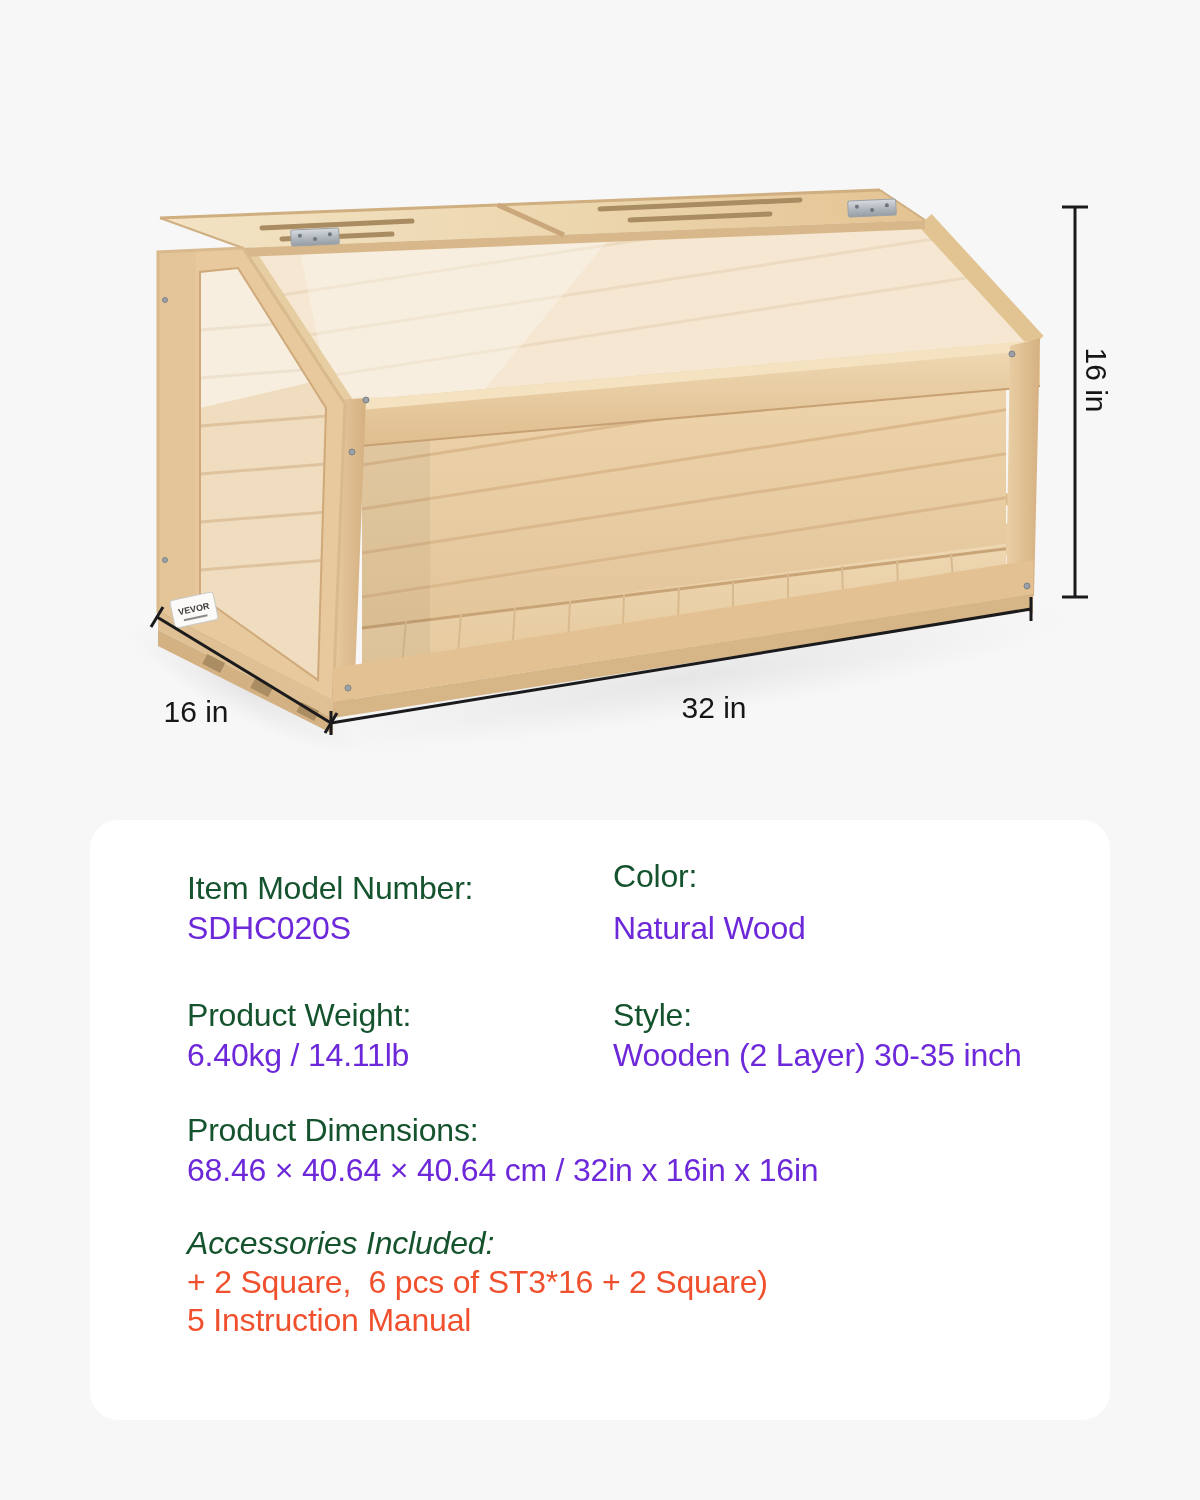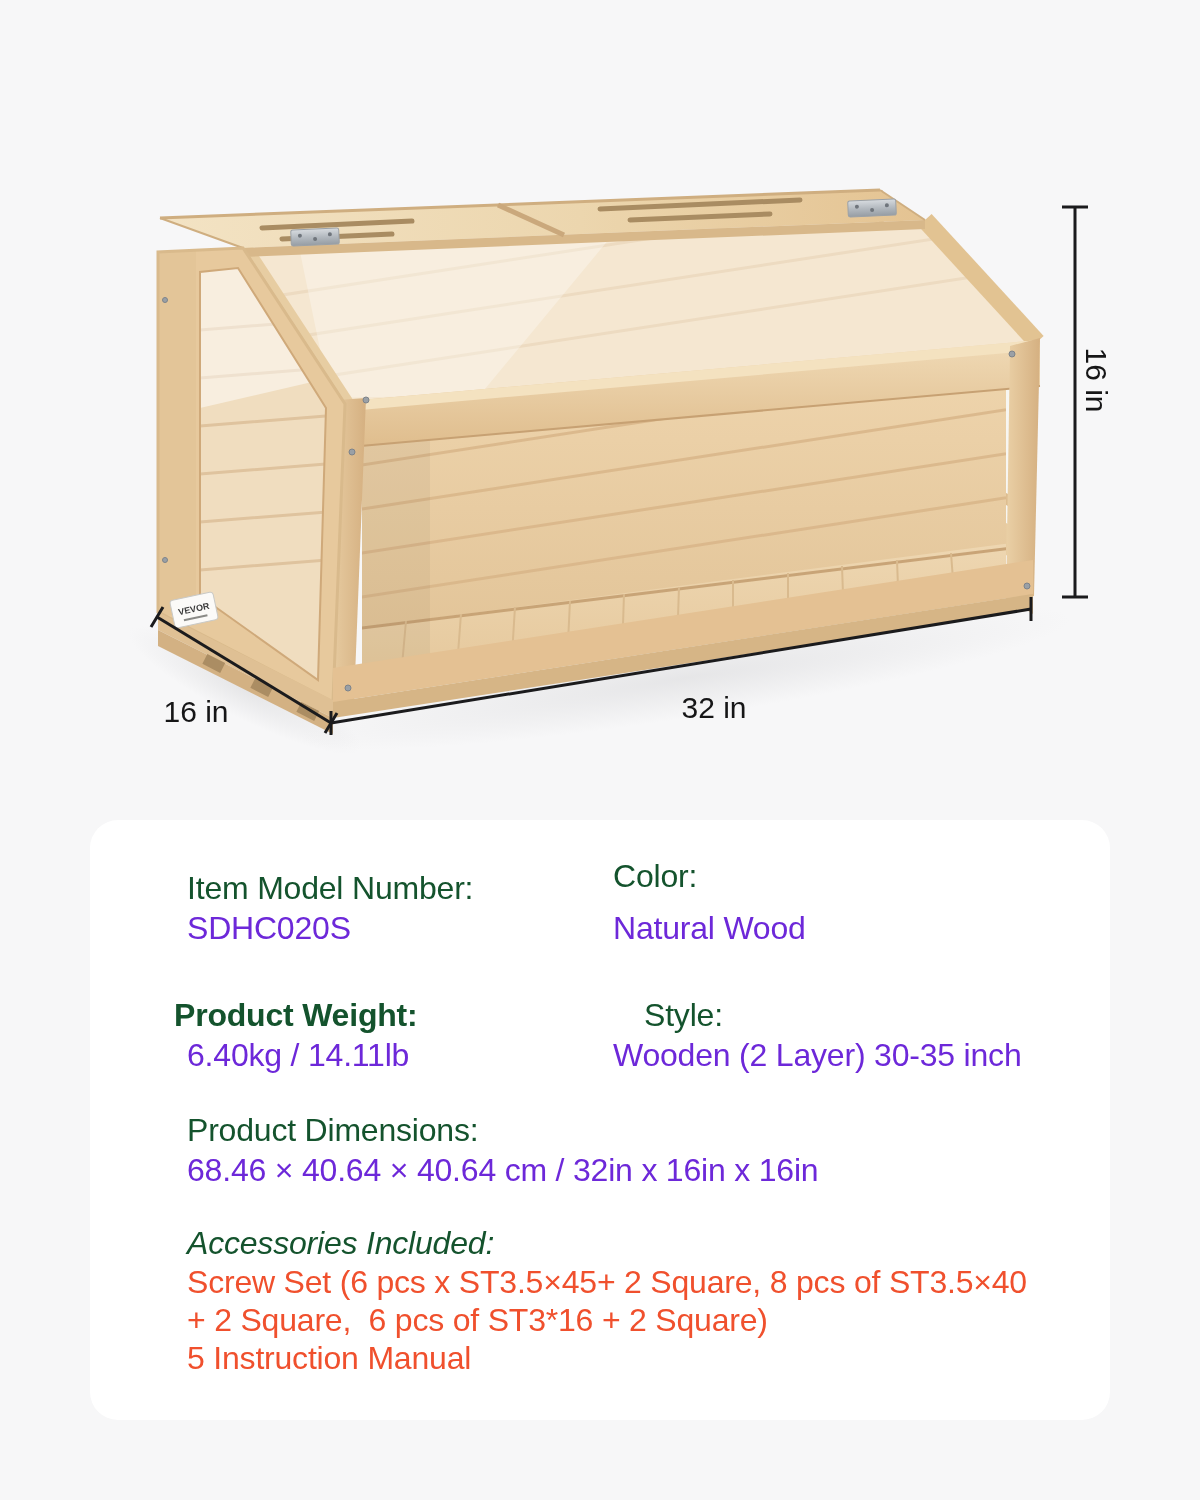--- a/index.html
+++ b/index.html
@@ -187,30 +187,29 @@
   </div>
 
   <div class="spec-card">
 
     <div class="spec spec-label" style="left:97px;top:48px;">Item Model Number:</div>
     <div class="spec spec-value" style="left:97px;top:88px;">SDHC020S</div>
 
     <div class="spec spec-label" style="left:523px;top:36px;">Color:</div>
     <div class="spec spec-value" style="left:523px;top:88px;">Natural Wood</div>
 
-    <div class="spec spec-label" style="left:84px;top:175px;font-weight:bold;">Product Weight:</div>
+    <div class="spec spec-label" style="left:97px;top:175px;">Product Weight:</div>
     <div class="spec spec-value" style="left:97px;top:215px;">6.40kg / 14.11lb</div>
 
-    <div class="spec spec-label" style="left:523px;top:175px;margin-left:31px;">Style:</div>
+    <div class="spec spec-label" style="left:523px;top:175px;">Style:</div>
     <div class="spec spec-value" style="left:523px;top:215px;">Wooden (2 Layer) 30-35 inch</div>
 
     <div class="spec spec-label" style="left:97px;top:290px;">Product Dimensions:</div>
     <div class="spec spec-value" style="left:97px;top:330px;">68.46 × 40.64 × 40.64 cm / 32in x 16in x 16in</div>
 
     <div class="spec spec-label" style="left:97px;top:403px;font-style:italic;">Accessories Included:</div>
     <div class="spec" style="left:97px;top:443px;width:890px;">
-      <div class="acc-line">Screw Set (6 pcs x ST3.5×45+ 2 Square, 8 pcs of ST3.5×40</div>
       <div class="acc-line">+ 2 Square,  6 pcs of ST3*16 + 2 Square)</div>
       <div class="acc-line">5 Instruction Manual</div>
     </div>
 
   </div>
 </div>
 
 </body></html>

